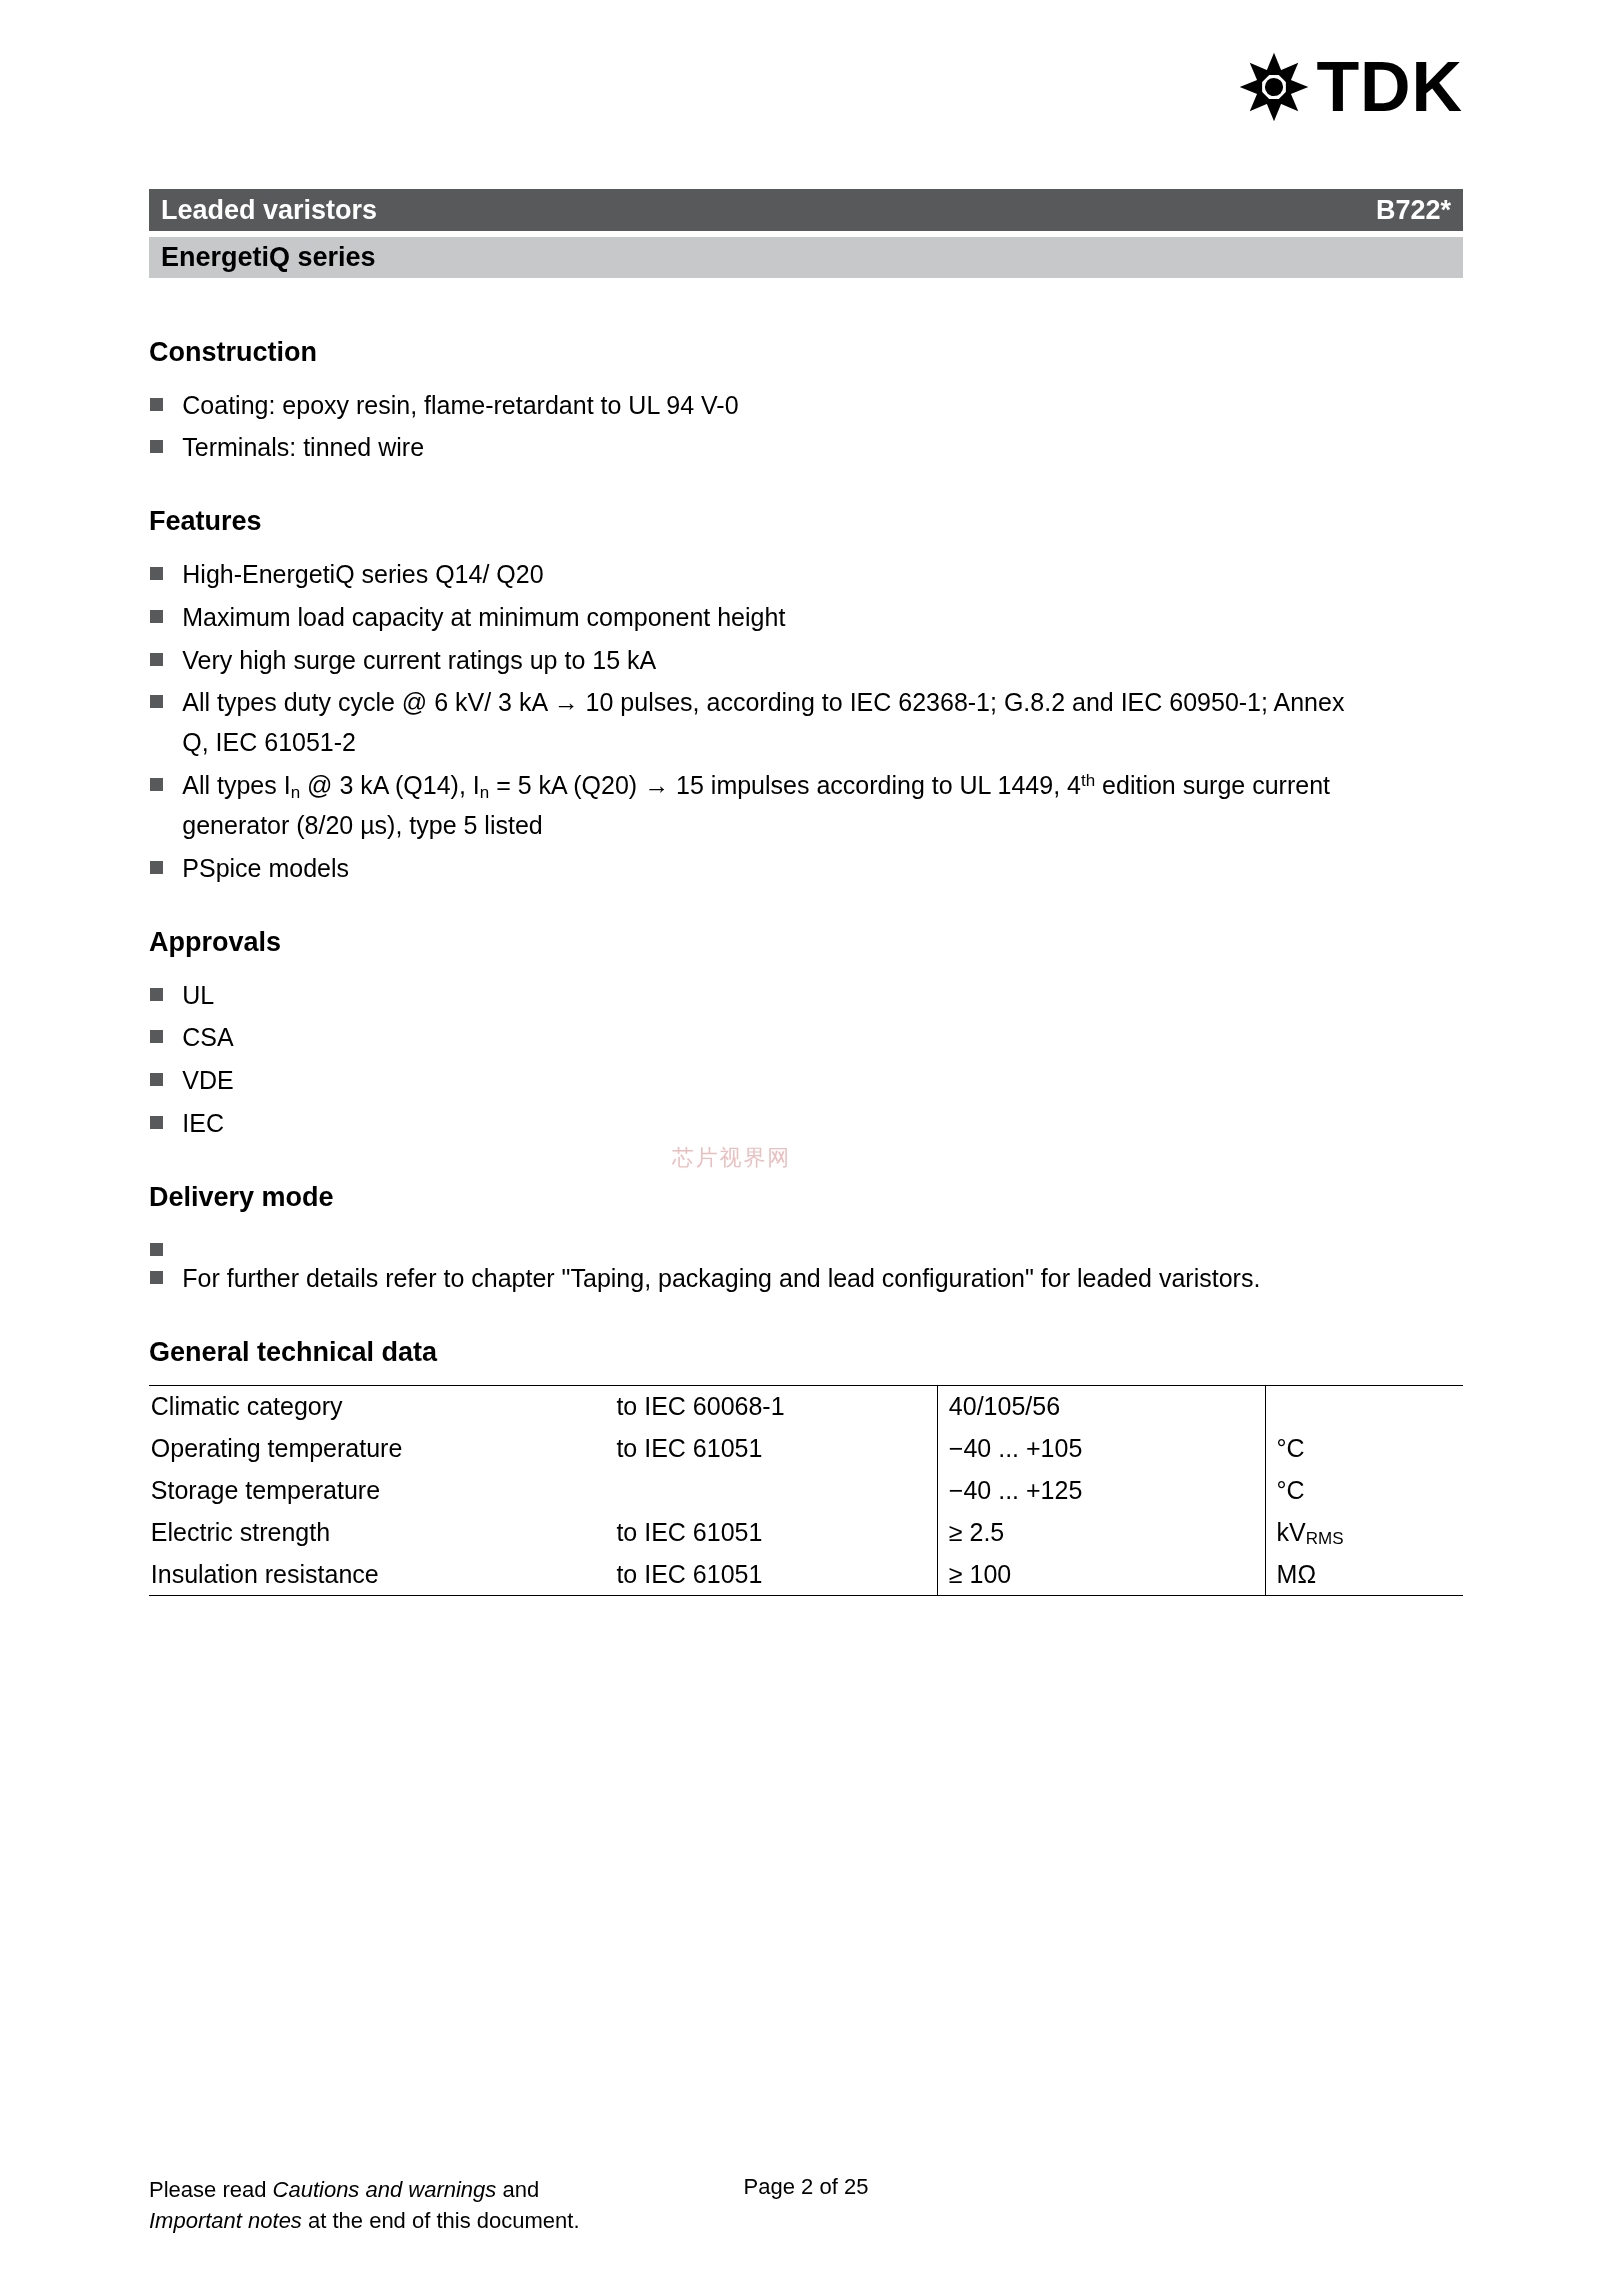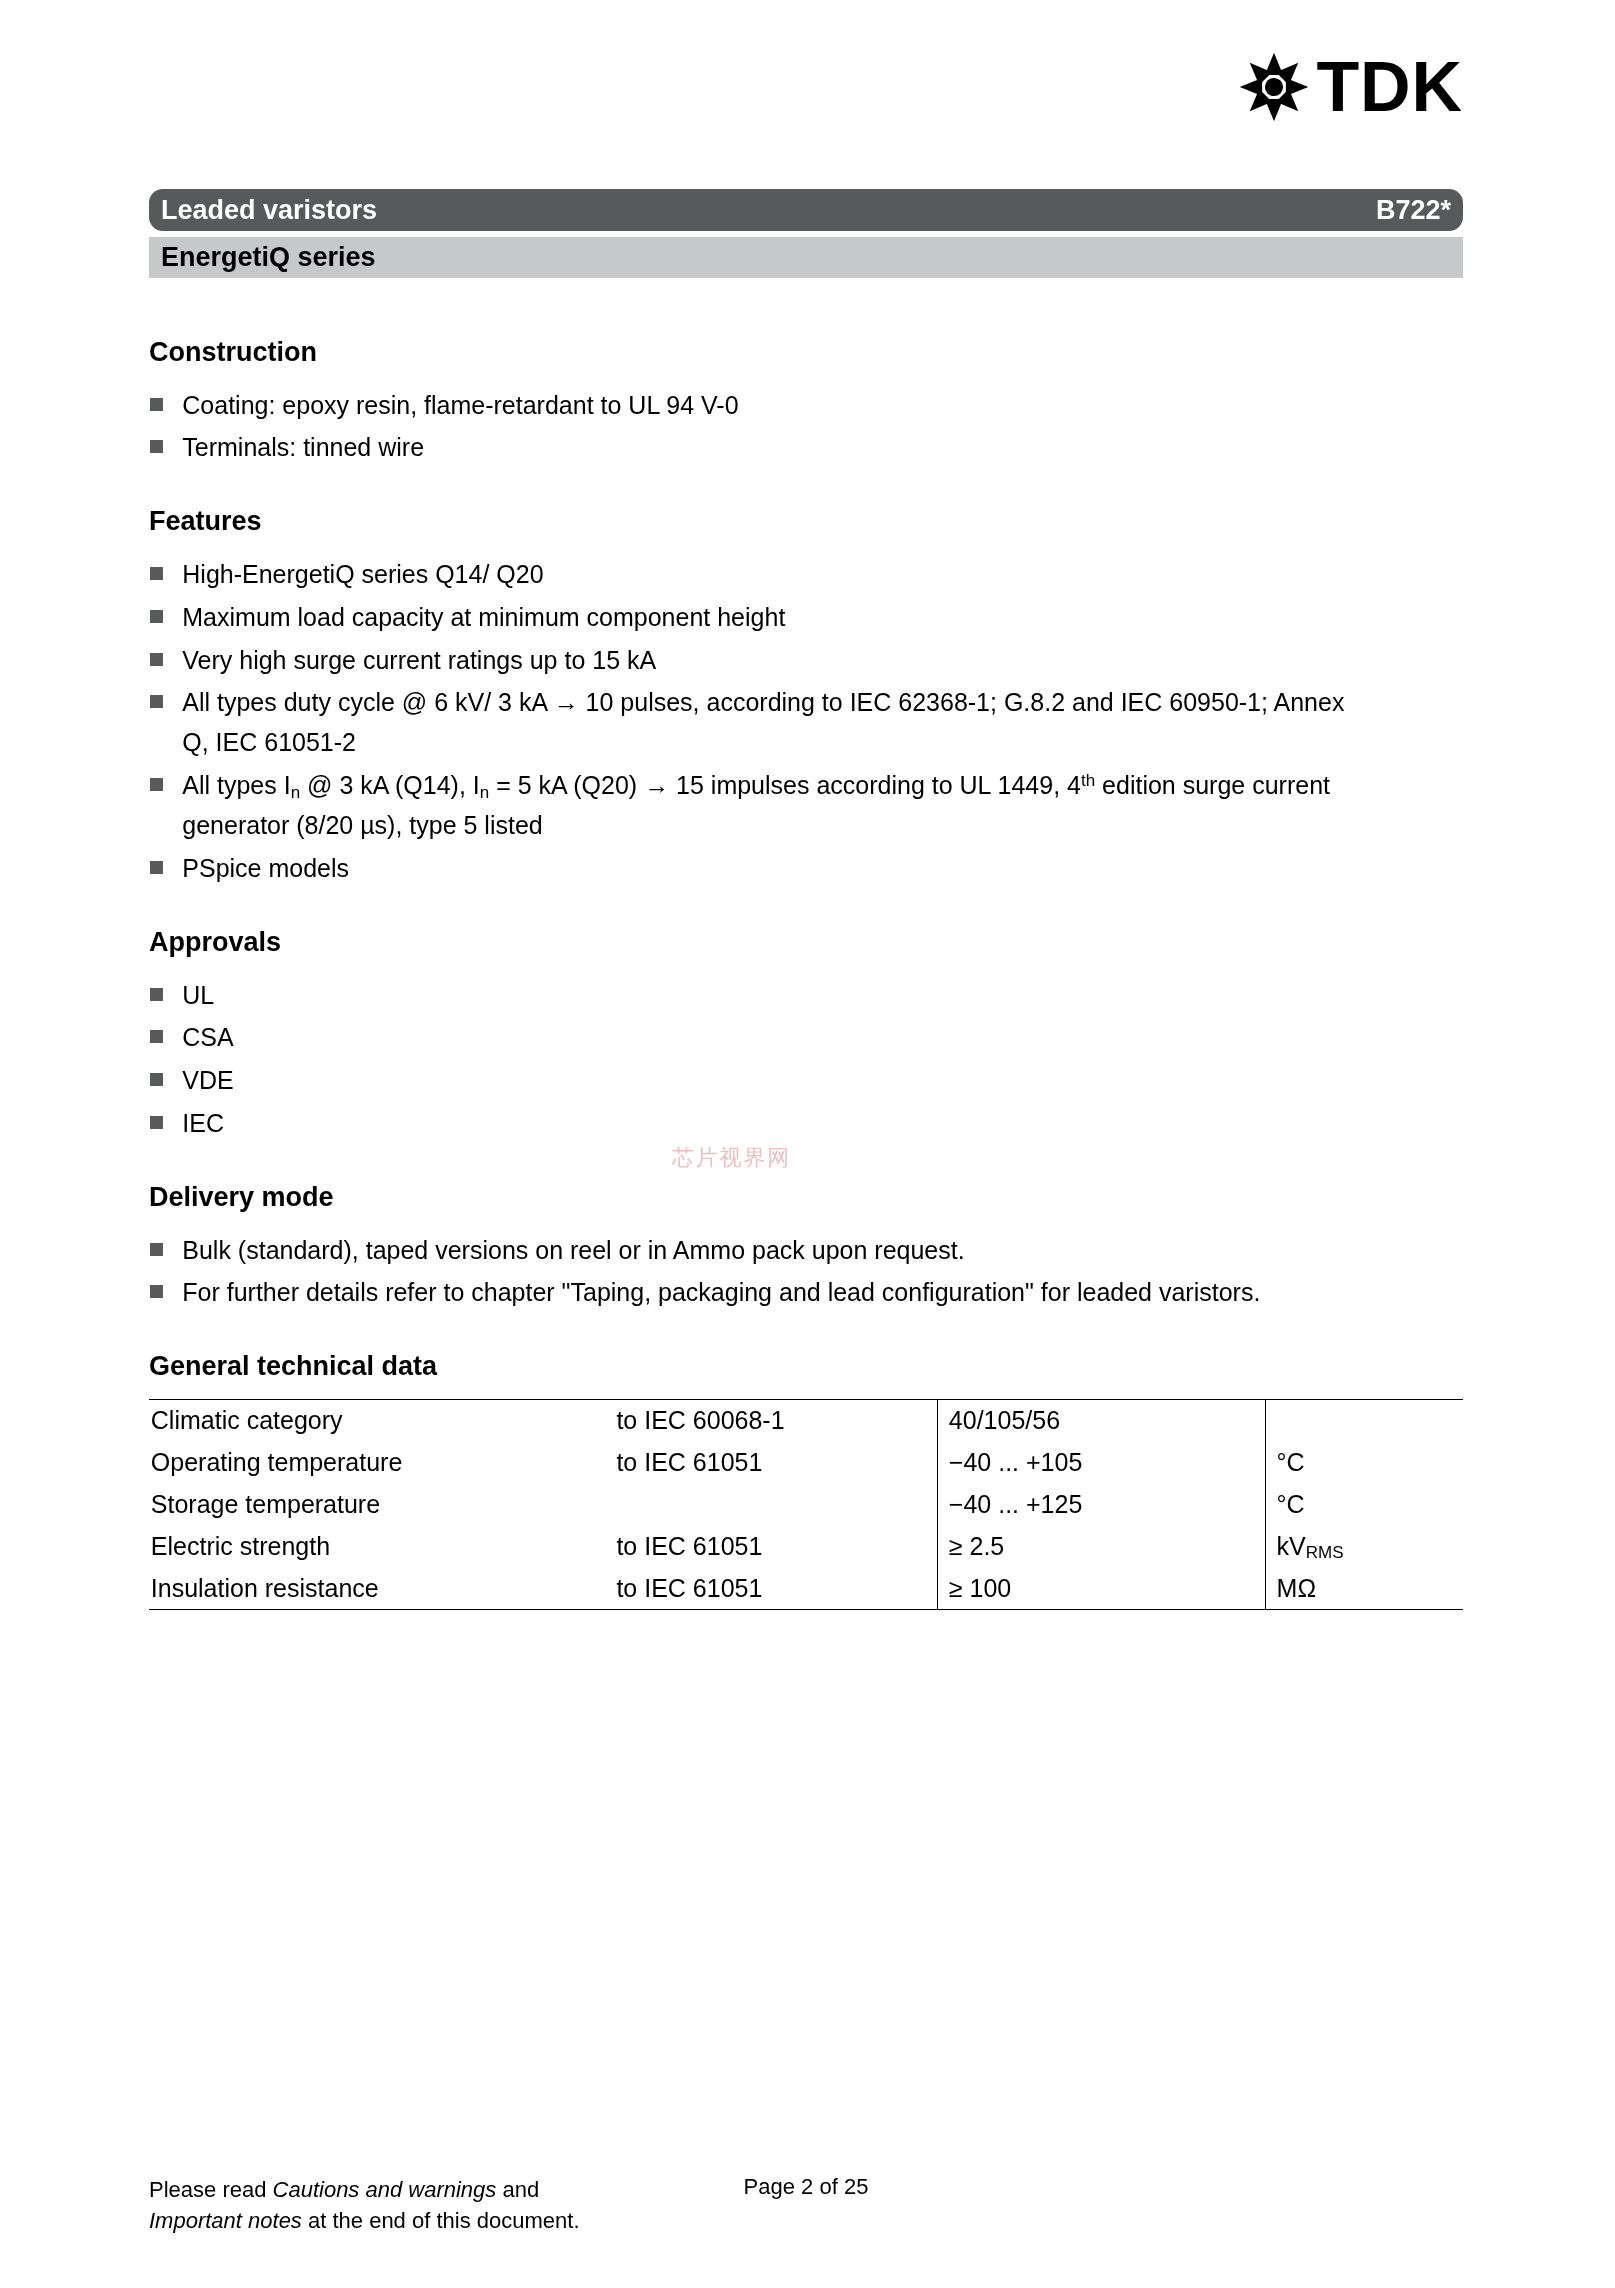--- a/index.html
+++ b/index.html
@@ -17,21 +17,21 @@
   
   .logo { position: absolute; top: 52px; right: 152px; display: flex; align-items: center; gap: 7.4px; }
   .logo-mark svg { width: 70px; height: 70px; display: block; }
   .logo-text { font-size: 70px; font-weight: bold; letter-spacing: 0.9px; line-height: 1; }
 
   
   .titlebar {
     position: absolute; top: 189px; left: 149px; width: 1314px; height: 42px;
     background: #58595b; color: #fff;
     display: flex; justify-content: space-between; align-items: center;
-    padding: 0 12px; font-size: 27px; font-weight: bold; border-radius: 14px;
+    padding: 0 12px; font-size: 27px; font-weight: bold;
   }
   .seriesbar {
     position: absolute; top: 237px; left: 149px; width: 1314px; height: 41px;
     background: #c7c8ca; color: #000;
     display: flex; align-items: center;
     padding: 7px 12px; font-size: 27px; font-weight: bold;
   }
 
   
   .content { position: absolute; top: 337px; left: 149px; width: 1314px; }
@@ -187,21 +187,20 @@
       <div class="bullet-item">
         <span class="bullet"></span>
         <div class="bullet-text">IEC</div>
       </div>
     </div>
 
     <div class="section-heading">Delivery mode</div>
     <div>
       <div class="bullet-item">
         <span class="bullet"></span>
-        <div class="bullet-text">Bulk (standard), taped versions on reel or in Ammo pack upon request.</div>
       </div>
       <div class="bullet-item">
         <span class="bullet"></span>
         <div class="bullet-text">For further details refer to chapter "Taping, packaging and lead configuration" for leaded varistors.</div>
       </div>
     </div>
 
     <div class="section-heading">General technical data</div>
     <table class="tech-table">
       <tbody>

